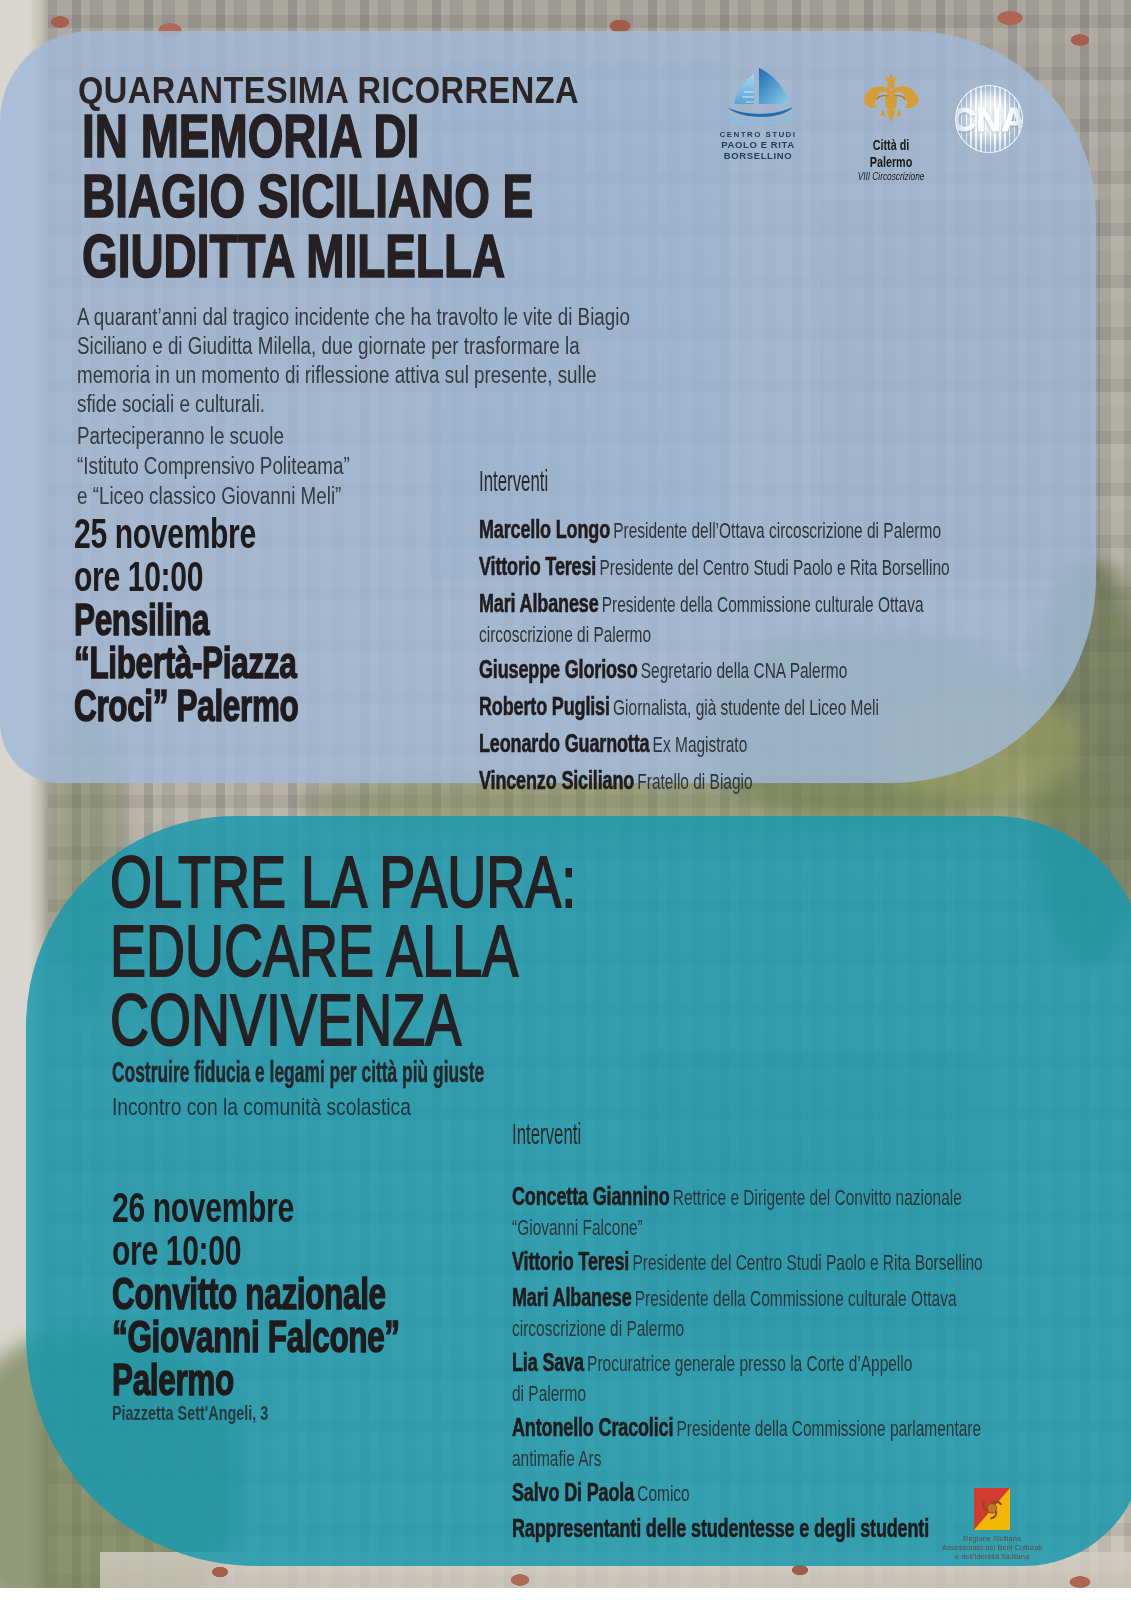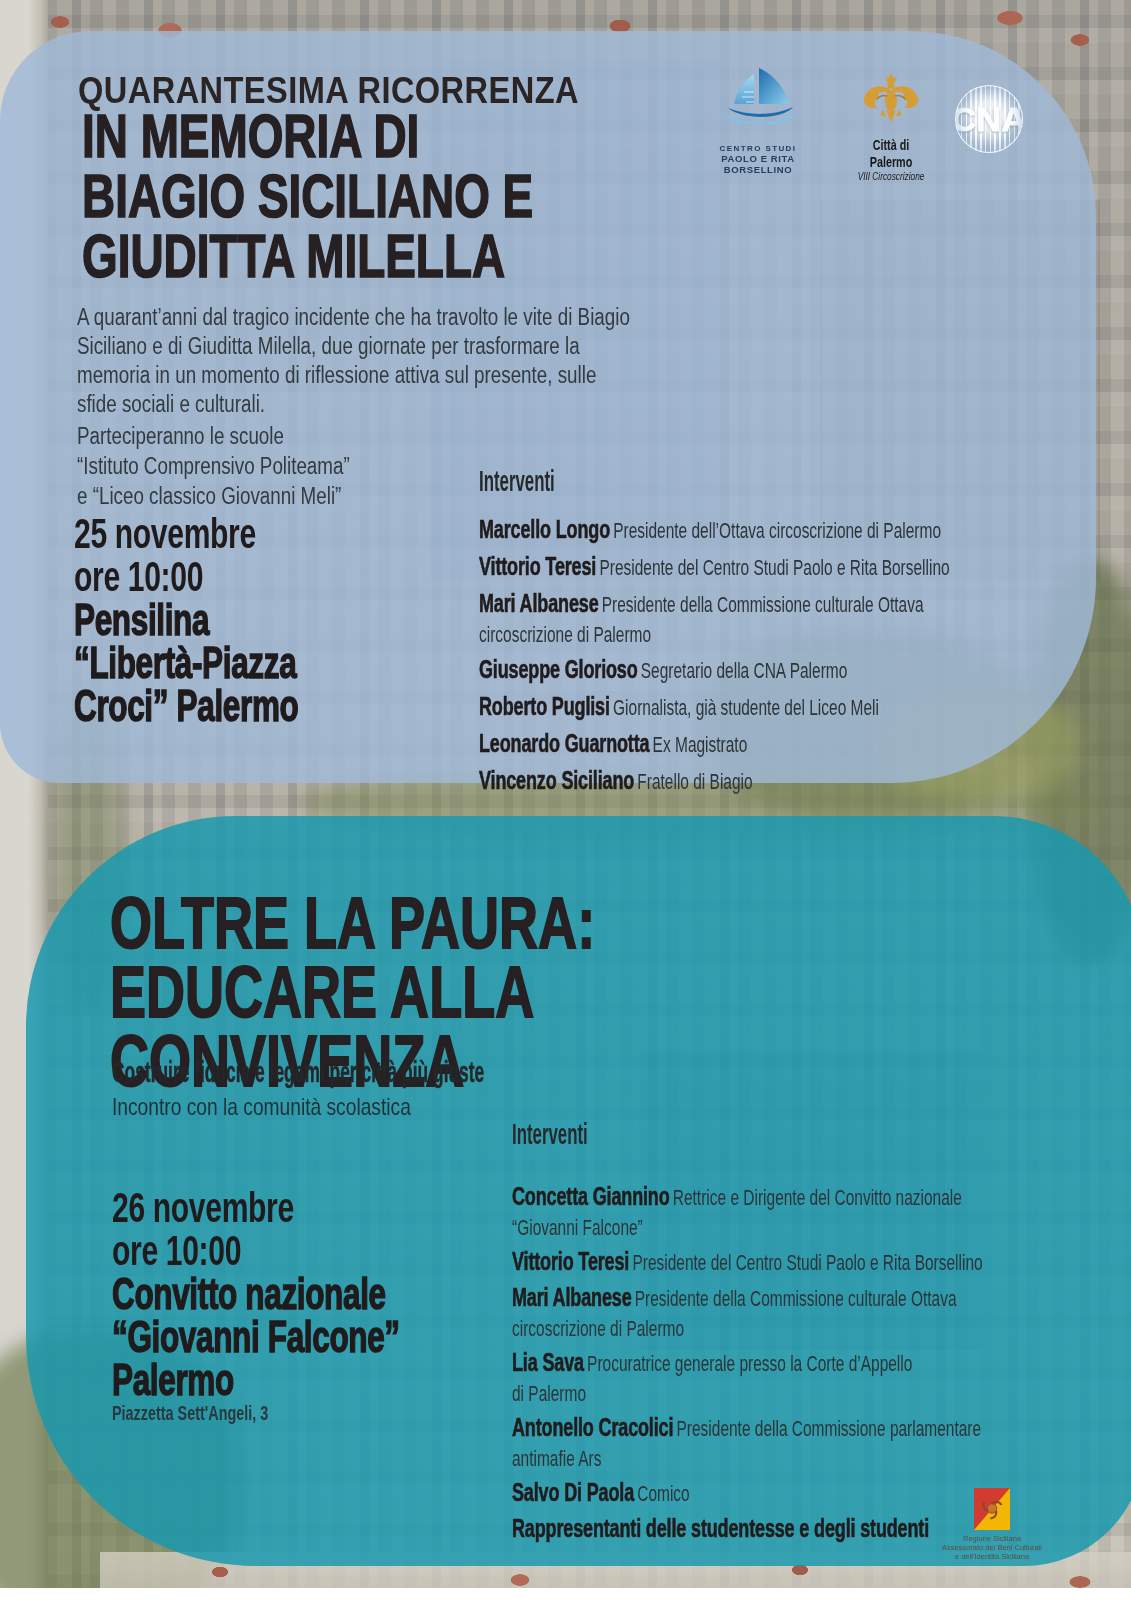--- a/index.html
+++ b/index.html
@@ -71,41 +71,41 @@
   #schools span{display:block}
 
   .dblock{color:#1f1b1c}
   .dline{font-size:43px;line-height:43px;font-weight:700;letter-spacing:-.5px}
   .vline{font-size:45px;line-height:43px;font-weight:700;letter-spacing:-.5px;
       -webkit-text-stroke:1.5px #1f1b1c}
   #date1{left:74px;top:512px}
   #date2{left:112px;top:1186px}
   #address{left:112px;top:1402px;font-size:20px;font-weight:700;color:#27383f}
 
-  .interventi{font-size:29px;font-weight:700;color:#26292b}
+  .interventi{font-size:29px;font-weight:400;color:#26292b}
   #interventi1{left:479px;top:465px}
   #interventi2{left:512px;top:1118px}
 
   .speakers{width:860px}
   #speakers1{left:479px;top:515px}
   #speakers2{left:512px;top:1182px}
   .srow{margin-bottom:5px;line-height:29px}
   #speakers2 .srow{margin-bottom:4px}
   .sname{font-size:25px;font-weight:700;color:#201b1c;-webkit-text-stroke:.6px #201b1c;letter-spacing:-.2px}
   .srole{font-size:21.5px;color:#2c3438}
   .roleline{display:block}
 
-  #title2{left:110px;top:888px;font-size:73px;line-height:69px;font-weight:700;
+  #title2{left:110px;top:847px;font-size:73px;line-height:69px;font-weight:400;
       color:#262022;-webkit-text-stroke:1.8px #262022}
   #subtitle2{left:112px;top:1056px;font-size:29px;font-weight:700;color:#24272a;-webkit-text-stroke:.5px #24272a}
   #meeting{left:112px;top:1093px;font-size:24px;color:#1f3138}
 
   
   #logo-borsellino{left:688px;top:64px;width:140px;text-align:center}
-  .cap1{display:block;font-size:8px;letter-spacing:1.4px;color:#21405d;font-weight:700;margin-top:16px}
+  .cap1{display:block;font-size:8px;letter-spacing:1.4px;color:#21405d;font-weight:700;margin-top:2px}
   .cap2{display:block;font-size:9.5px;letter-spacing:.6px;color:#21405d;font-weight:700}
   #logo-palermo{left:843px;top:72px;width:96px;text-align:center}
   .pal-cap1{display:block;font-size:15px;font-weight:700;color:#191919;transform:scaleX(.72);transform-origin:50% 0}
   .pal-cap2{display:block;font-size:11.5px;font-style:italic;color:#191919;transform:scaleX(.72);transform-origin:50% 0}
   #logo-cna{left:955px;top:85px;width:66px;height:66px;border-radius:50%;
       border:1.5px solid rgba(255,255,255,.85);overflow:hidden;
       background-image:
         radial-gradient(circle at 50% 45%, rgba(255,255,255,.75) 0 28%, rgba(255,255,255,0) 62%),
         repeating-linear-gradient(90deg, rgba(255,255,255,.95) 0 1.6px, rgba(198,214,228,.22) 1.6px 4.8px)}
   #logo-cna::after{content:"";position:absolute;inset:0;border-radius:50%;

